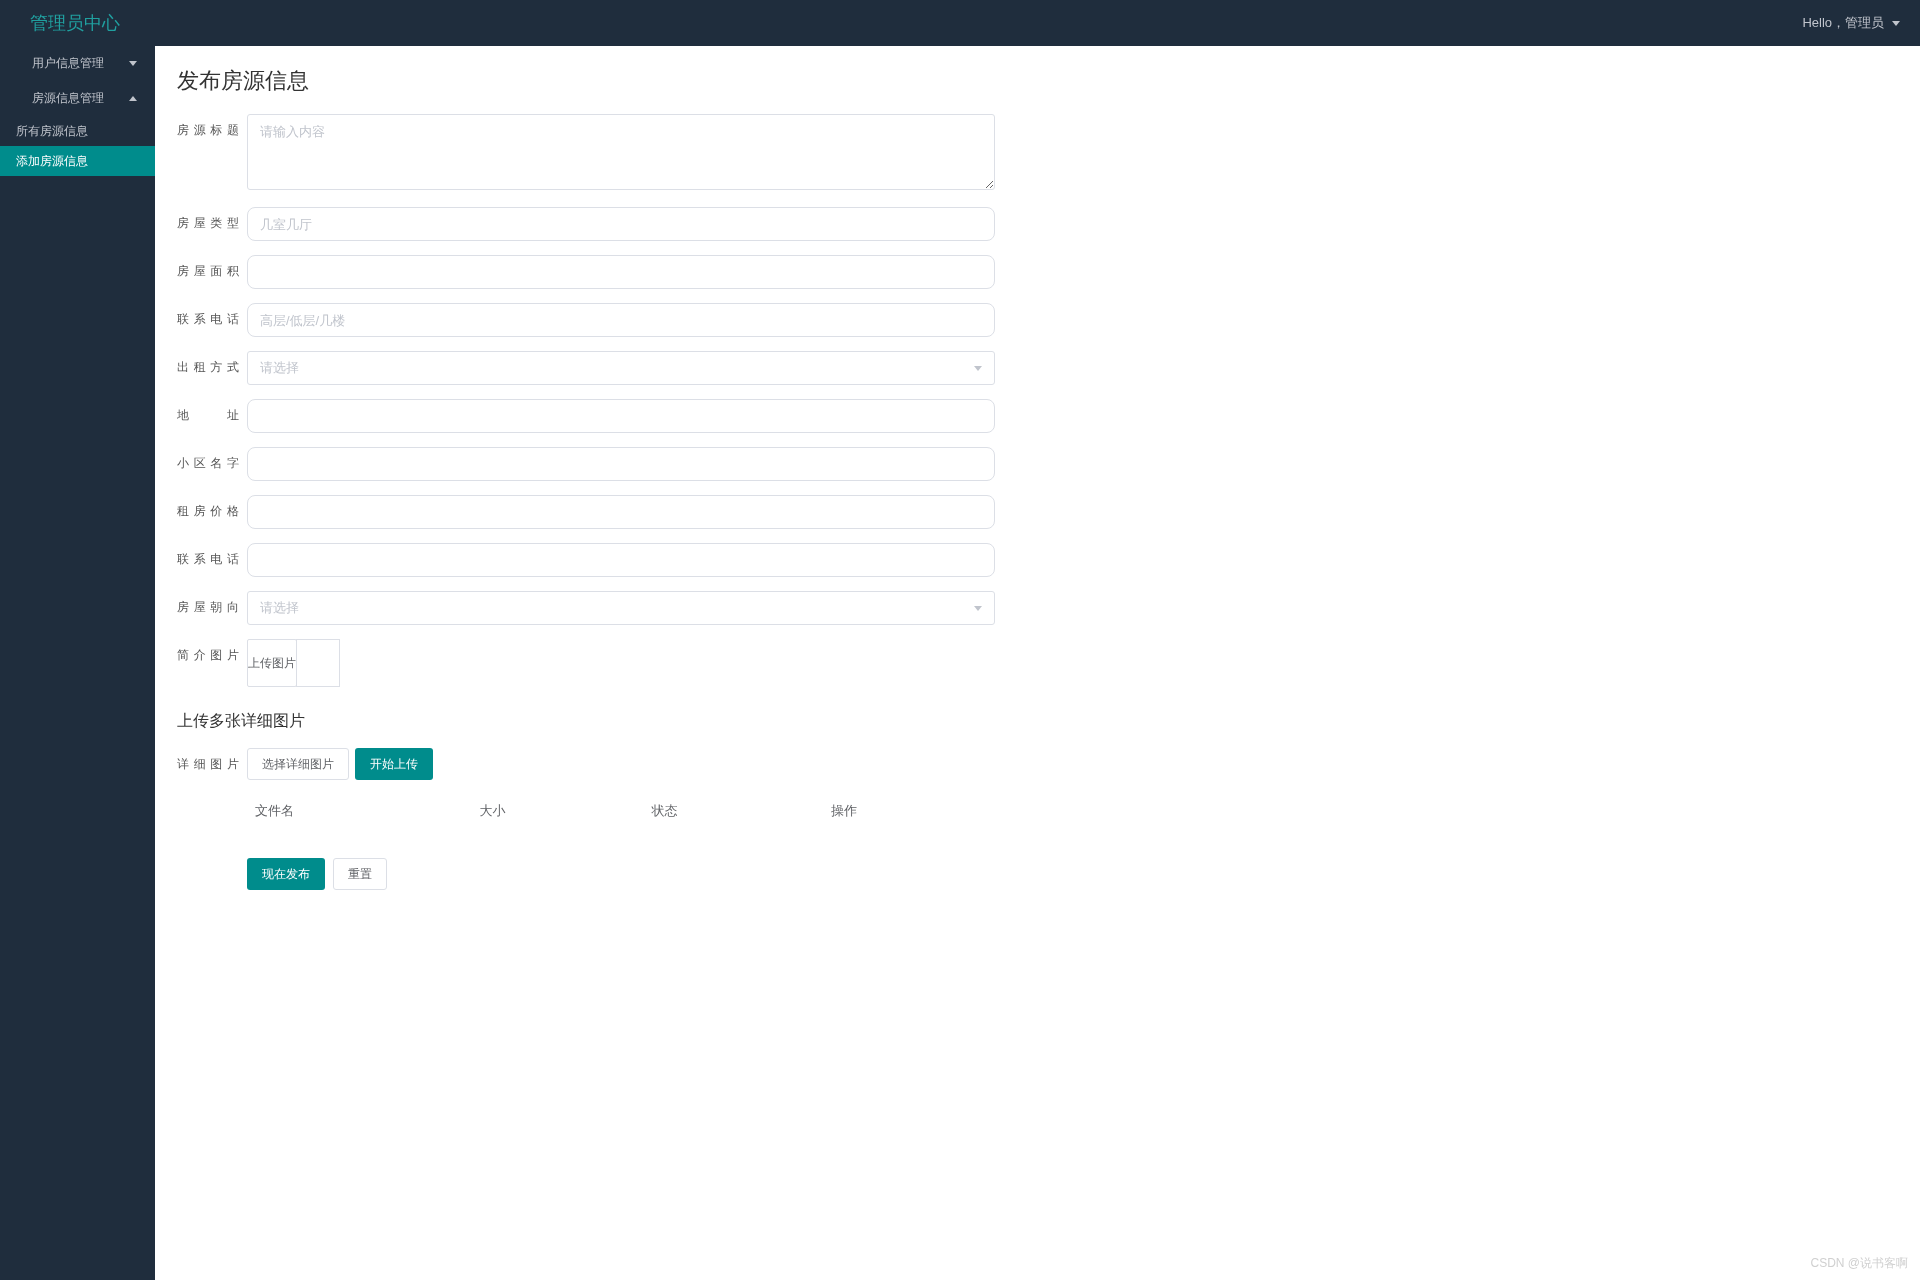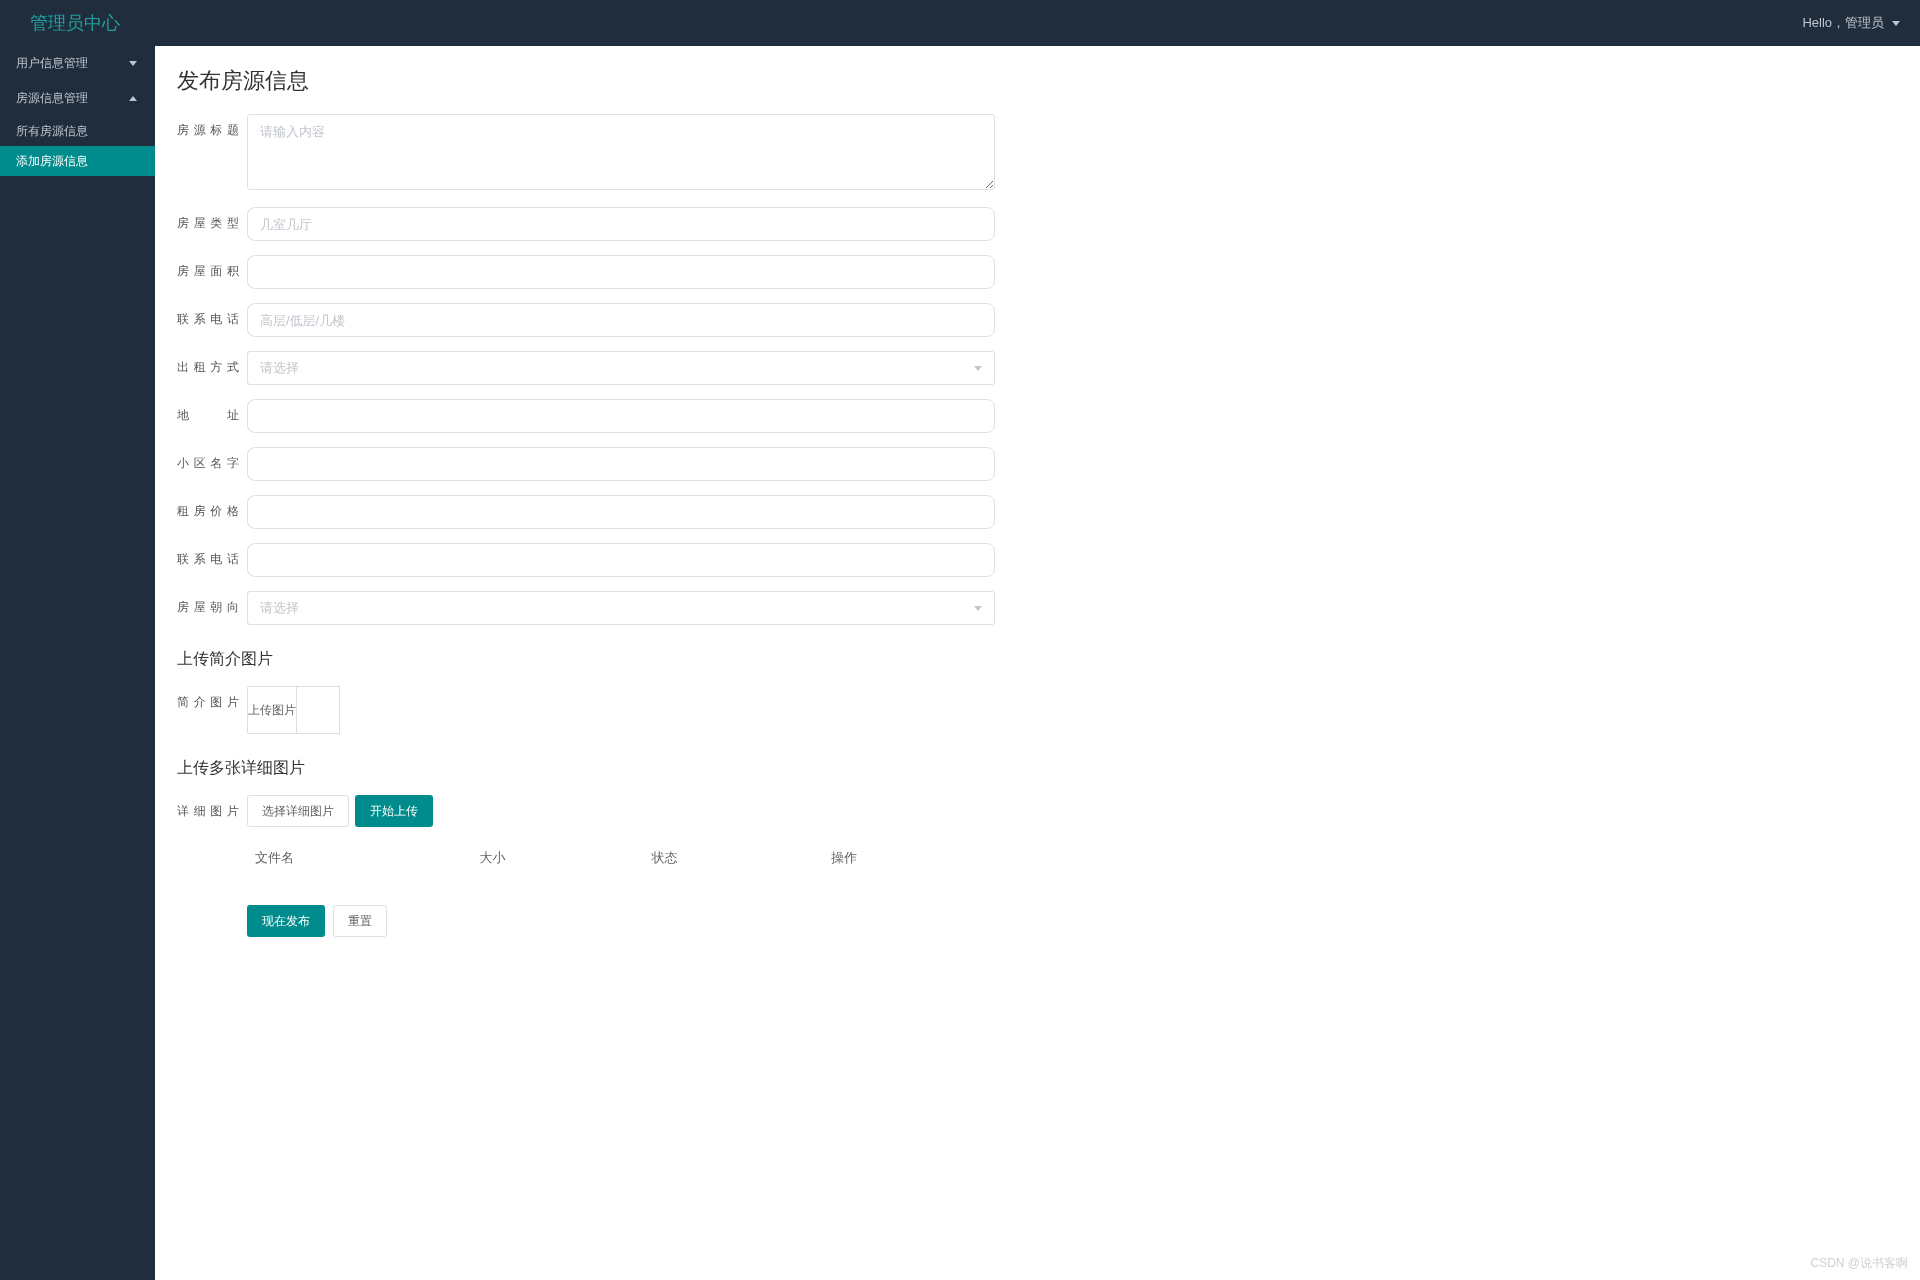--- a/index.html
+++ b/index.html
@@ -4,21 +4,21 @@
   <style>
     * { margin: 0; padding: 0; box-sizing: border-box; }
     body { font-family: "Microsoft YaHei", Arial, sans-serif; font-size: 13px; color: #333; background: #fff; }
     
     .header { height: 46px; background: #1f2d3d; display: flex; align-items: center; justify-content: space-between; padding: 0 20px 0 30px; }
     .brand { color: #20a0a0; font-size: 18px; font-weight: 400; }
     .user-info { color: #c0c4cc; font-size: 13px; display: flex; align-items: center; gap: 4px; cursor: pointer; justify-content: space-between; }
     .caret-down { width: 0; height: 0; border-left: 4px solid transparent; border-right: 4px solid transparent; border-top: 5px solid #c0c4cc; margin-left: 4px; }
     
     .sidebar { position: absolute; left: 0; top: 46px; bottom: 0; width: 155px; background: #1f2d3d; }
-    .menu-item { height: 35px; display: flex; align-items: center; justify-content: space-between; padding: 0 18px 0 16px; color: #c0c4cc; font-size: 12px; cursor: pointer; }
+    .menu-item { height: 35px; display: flex; align-items: center; justify-content: space-between; padding: 0 18px 0 32px; color: #c0c4cc; font-size: 12px; cursor: pointer; }
     .menu-item.expanded { background: #1f2d3d; }
     .submenu-item { height: 30px; display: flex; align-items: center; padding: 0 16px; color: #c0c4cc; font-size: 12px; cursor: pointer; }
     .submenu-item.active { background: #008c8c; color: #fff; }
     .tri-down { width: 0; height: 0; border-left: 4px solid transparent; border-right: 4px solid transparent; border-top: 5px solid #c0c4cc; }
     .tri-up { width: 0; height: 0; border-left: 4px solid transparent; border-right: 4px solid transparent; border-bottom: 5px solid #c0c4cc; }
     
     .main { margin-left: 155px; padding: 20px 30px 30px 22px; max-width: 870px; }
     .page-title { font-size: 22px; font-weight: 400; color: #333; margin-bottom: 18px; }
     
     .form-row { display: flex; align-items: flex-start; margin-bottom: 14px; }
@@ -150,21 +150,20 @@
   <div class="form-row">
     <div class="form-label">房屋朝向</div>
     <div class="form-control-wrap">
       <div class="select">
         <span>请选择</span>
         <span class="select-caret"></span>
       </div>
     </div>
   </div>
 
-  <div class="section-title">上传简介图片</div>
 
   <div class="form-row">
     <div class="form-label">简介图片</div>
     <div class="form-control-wrap">
       <button class="upload-btn">上传图片</button><span class="upload-preview"></span>
     </div>
   </div>
 
   <div class="section-title">上传多张详细图片</div>
 

